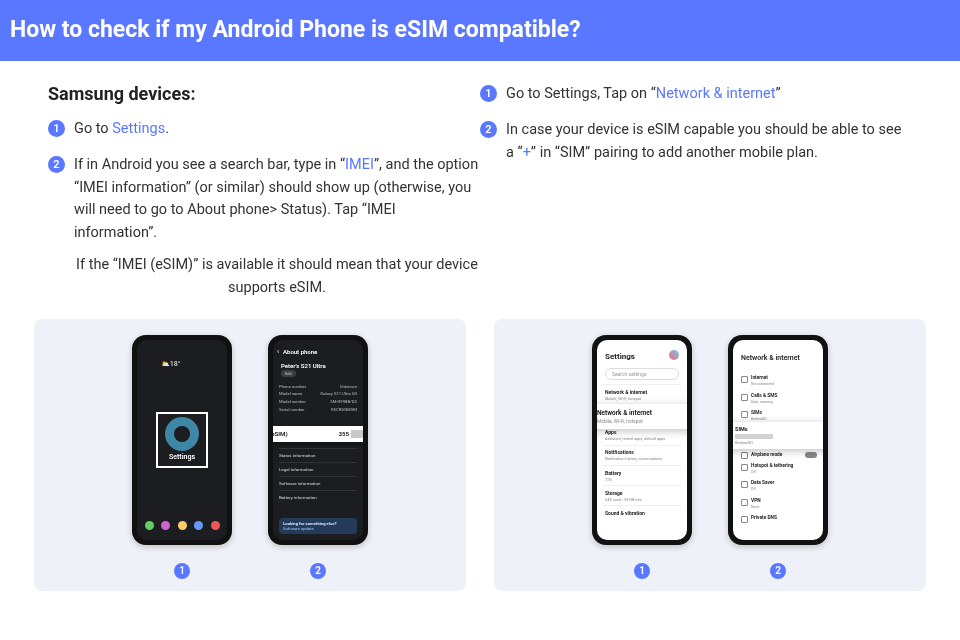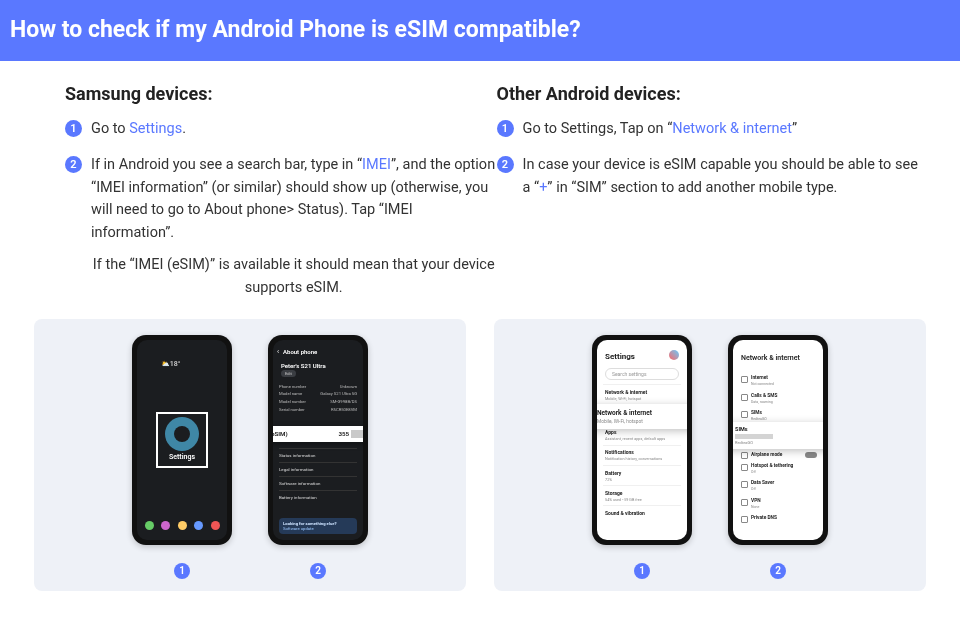--- a/index.html
+++ b/index.html
@@ -16,22 +16,21 @@
     color: #fff;
     text-align: left;
     padding: 16px 10px 18px;
   }
   header.banner h1 {
     font-size: 23px;
     font-weight: 700;
   }
   .cols {
     display: flex;
-    padding: 22px 32px 0;
-    margin-left: 33px;
+    padding: 22px 48px 0;
   }
   .col { flex: 1; }
   .col h2 {
     font-size: 18px;
     font-weight: 700;
     margin-bottom: 14px;
   }
   ol.steps { list-style: none; }
   ol.steps > li {
     position: relative;
@@ -194,29 +193,28 @@
       </li>
       <li>
         <span class="num">2</span>
         <span>If in Android you see a search bar, type in “</span><span class="hl">IMEI</span><span>”, and the option “IMEI information” (or similar) should show up (otherwise, you will need to go to About phone&gt; Status). Tap “IMEI information”.</span>
         <p>If the “IMEI (eSIM)” is available it should mean that your device supports eSIM.</p>
       </li>
     </ol>
   </section>
 
   <section class="col">
-    <h2>Other Android devices:</h2>
     <ol class="steps">
       <li>
         <span class="num">1</span>
         <span>Go to Settings, Tap on “</span><span class="hl">Network &amp; internet</span><span>”</span>
       </li>
       <li>
         <span class="num">2</span>
-        <span>In case your device is eSIM capable you should be able to see a “</span><span class="hl">+</span><span>” in “SIM” section to add another mobile type.</span>
+        <span>In case your device is eSIM capable you should be able to see a “</span><span class="hl">+</span><span>” in “SIM” pairing to add another mobile plan.</span>
       </li>
     </ol>
   </section>
 </div>
 
 <div class="shot-row">
 
   <div class="shot-panel">
     <div class="phones">
 

